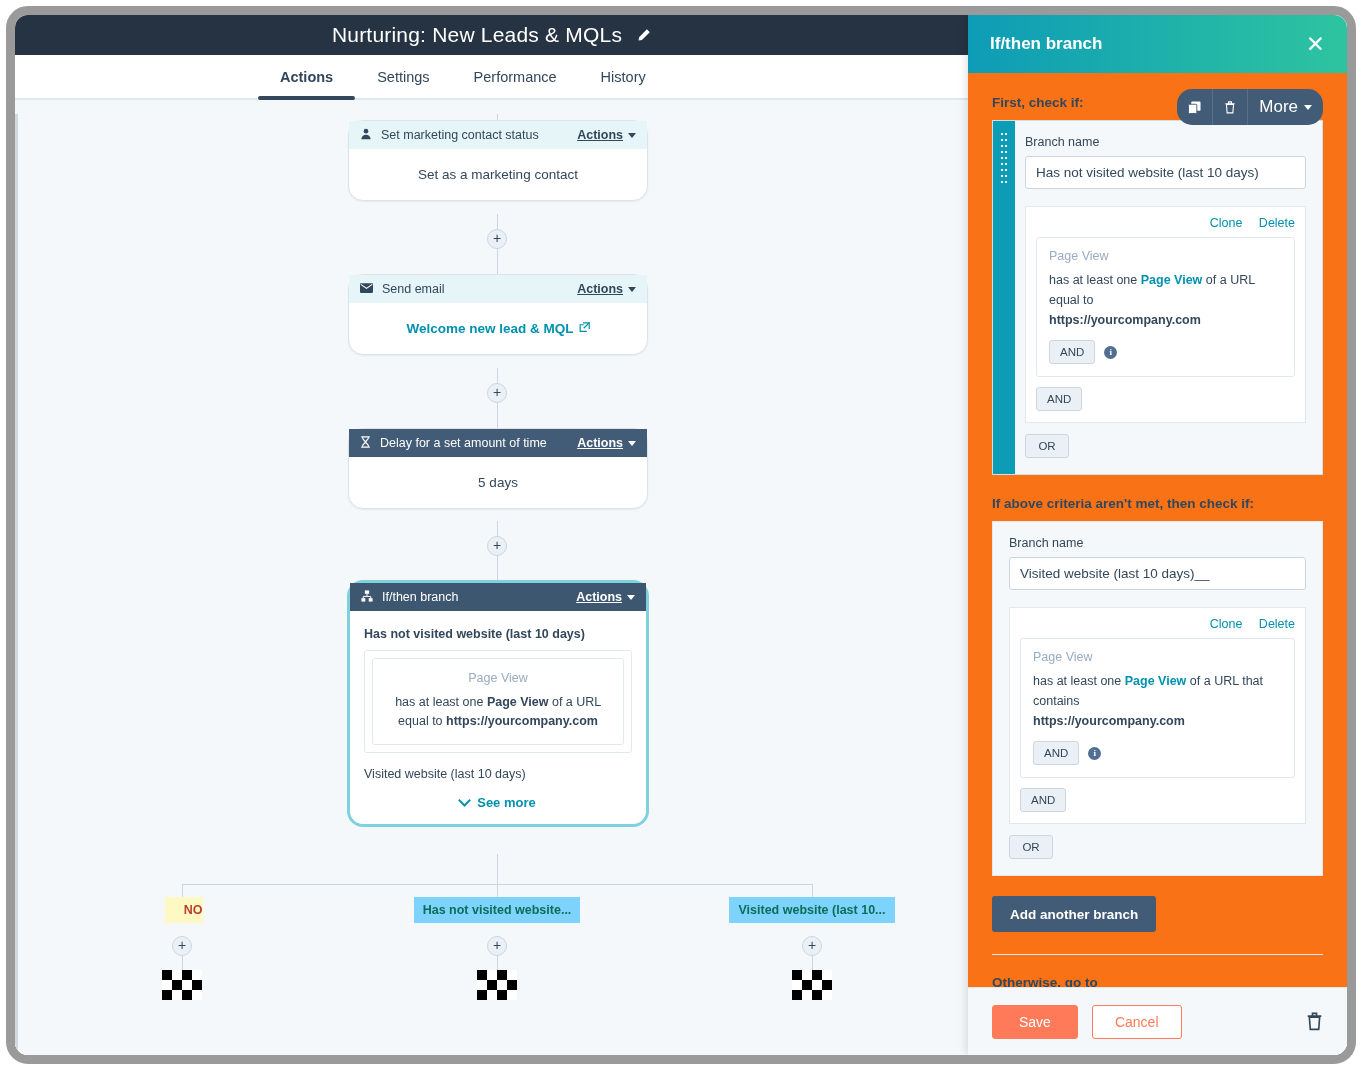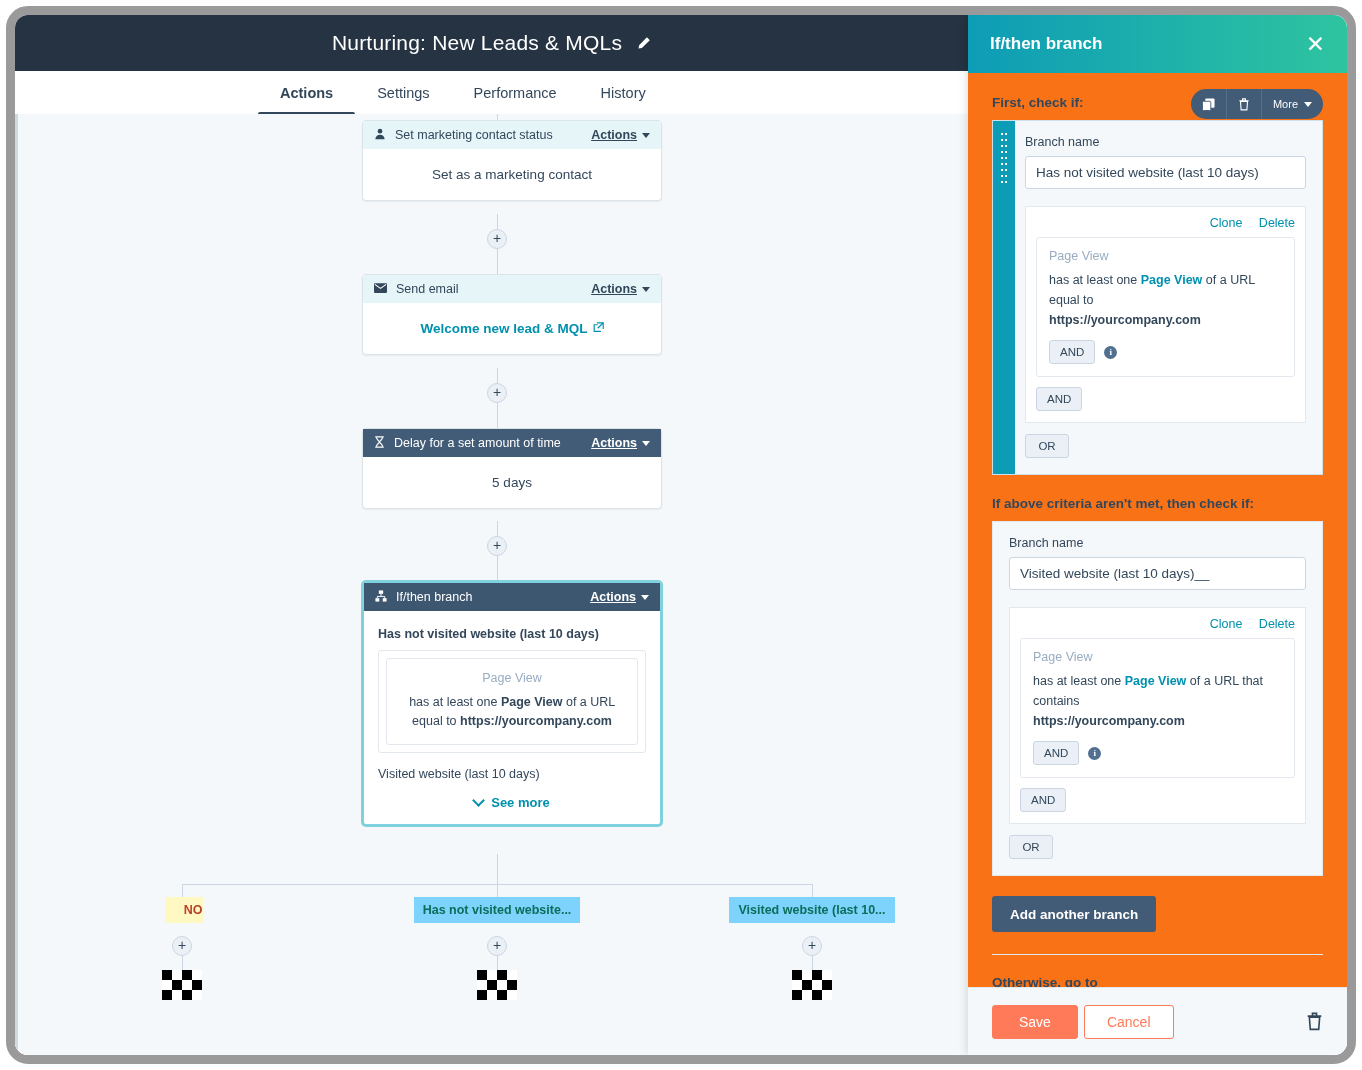--- a/index.html
+++ b/index.html
@@ -26,21 +26,21 @@
   }
 
   
   #app {
     position: absolute; left: 0; top: 0;
     width: 953px; height: 100%;
     background: #f5f8fa;
   }
 
   .topbar {
-    height: 56px;
+    height: 40px;
     background: #253342;
     display: flex; align-items: center; justify-content: center;
     gap: 14px;
   }
   .topbar .title {
     color: #ffffff;
     font-size: 21px;
     letter-spacing: .2px;
   }
   .pencil-icon { color: #ffffff; display: flex; align-items: center; }
@@ -70,24 +70,24 @@
 
   .canvas {
     position: absolute; left: 0; top: 99px; right: 0; bottom: 0;
     background: #f5f8fa;
     border-left: 3px solid #cfd9e0;
   }
 
   
   .card {
     position: absolute;
-    width: 300px; left: 344px;
+    width: 300px; left: 330px;
     background: #ffffff;
     border: 1px solid #dbe3eb;
-    border-radius: 4px;
+    border-radius: 15px;
     box-shadow: 0 1px 2px rgba(0,0,0,.06);
   }
   .card.selected {
     border: 2px solid #7fd1de;
     box-shadow: 0 0 0 1px #7fd1de;
   }
   .card-head {
     height: 28px;
     display: flex; align-items: center;
     padding: 0 11px;
@@ -185,23 +185,23 @@
   .panel-body {
     flex: 1; overflow: hidden;
     padding: 22px 24px 0 24px;
     position: relative;
     background: #f97316;
   }
   .sec-label { font-size: 13.5px; font-weight: bold; color: #33475b; margin-bottom: 10px; }
 
   .float-toolbar {
     position: absolute; right: 24px; top: 16px;
-    height: 30px; display: flex; align-items: stretch;
+    height: 36px; display: flex; align-items: stretch;
     background: #425b76; border-radius: 15px; color: #fff;
-    font-size: 11px; z-index: 4;
+    font-size: 17px; z-index: 4;
   }
   .float-toolbar > div {
     display: flex; align-items: center; justify-content: center;
     padding: 0 11px; cursor: pointer;
     border-right: 1px solid #55708d;
   }
   .float-toolbar > div:last-child { border-right: none; gap: 6px; }
 
   .branch-block {
     background: #f5f8fa;
@@ -269,21 +269,21 @@
     font-family: "Liberation Sans", sans-serif;
   }
   .divider { height: 1px; background: #e1e8ee; margin: 22px 0 20px 0; }
 
   .panel-foot {
     flex: 0 0 68px; height: 68px;
     background: #f5f8fa;
     border-top: 1px solid #e1e8ee;
     display: flex; align-items: center;
     padding: 0 24px;
-    gap: 6px;
+    gap: 14px;
   }
   .btn-save {
     background: #ff7a59; color: #ffffff;
     border: 1px solid #ff7a59; border-radius: 3px;
     height: 34px; padding: 0 26px; font-size: 14px; cursor: pointer;
     font-family: "Liberation Sans", sans-serif;
   }
   .btn-cancel {
     background: #ffffff; color: #ff7a59;
     border: 1px solid #ff7a59; border-radius: 3px;

